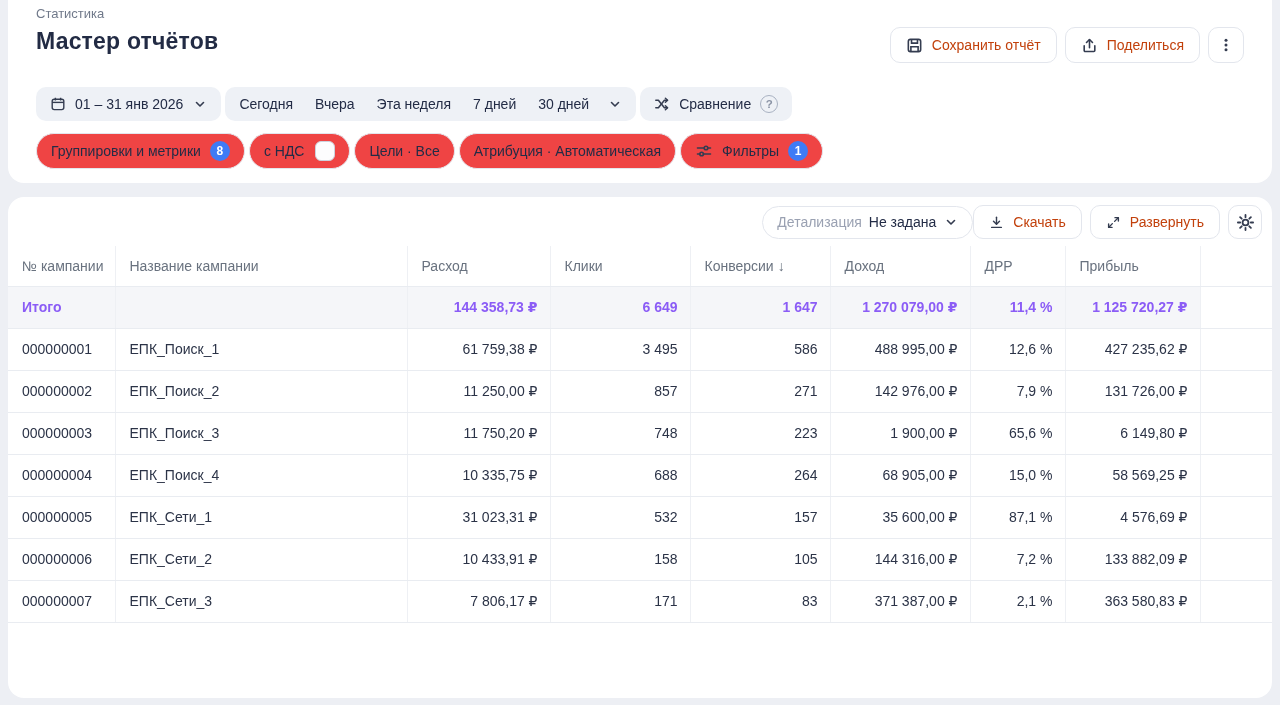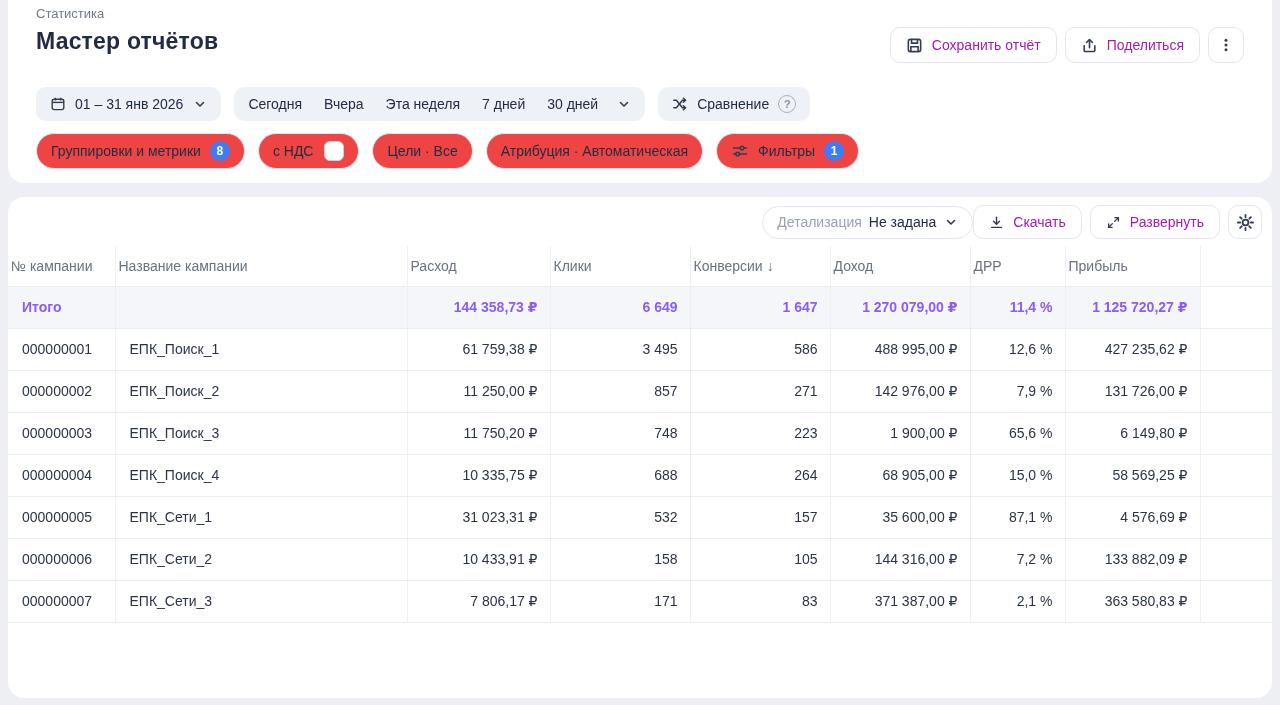--- a/index.html
+++ b/index.html
@@ -12,25 +12,25 @@
   }
   .card { background: #fff; margin: 0 8px; }
   .top-card { border-radius: 0 0 16px 16px; padding: 6px 28px 14px 28px; }
   .breadcrumb { font-size: 13px; color: #70798a; line-height: 16px; }
   .header-row { display: flex; justify-content: space-between; align-items: flex-start; margin-top: 4px; }
   .page-title { font-size: 23px; font-weight: 700; color: #222b44; line-height: 30px; letter-spacing: .2px; }
   .actions { display: flex; gap: 8px; align-items: center; margin-top: 1px; }
   .btn {
     display: inline-flex; align-items: center; gap: 9px; height: 36px;
     background: #fff; border: 1px solid #e3e6ed; border-radius: 10px;
-    padding: 0 15px; font-size: 14px; font-weight: 500; color: #a21caf;
+    padding: 0 15px; font-size: 14px; font-weight: 500; color: #c2410c;
     cursor: pointer; white-space: nowrap;
   }
   .btn.icon-only { width: 36px; padding: 0; justify-content: center; }
-  .filter-row { display: flex; gap: 13px; margin-top: 0; align-items: center; }
+  .filter-row { display: flex; gap: 4px; margin-top: 0; align-items: center; }
   .filter-row.first { margin-top: 24px; }
   .filter-row.second { margin-top: 12px; }
   .pill {
     display: inline-flex; align-items: center; gap: 9px; height: 34px;
     border-radius: 10px; padding: 0 14px; font-size: 14px; font-weight: 500;
     color: #232c46; cursor: pointer; white-space: nowrap;
   }
   .pill.gray { background: #eef1f6; }
   .pill.outline { background: #ef4444; border: 1px solid #e3e6ed; height: 36px; border-radius: 18px; }
   .preset-group { gap: 0; padding: 14px 14px; }
@@ -62,21 +62,21 @@
   .detail-label { color: #9aa1b2; }
   .detail-value { font-weight: 400; color: #232c46; }
   .toolbar-right { display: flex; gap: 8px; align-items: center; }
   .btn.sm { height: 34px; }
 
   table { width: 100%; border-collapse: collapse; table-layout: fixed; margin-top: 6px; }
   th, td { border-bottom: 1px solid #e9ecf1; border-right: 1px solid #eef0f4; vertical-align: middle; }
   th:last-child, td:last-child { border-right: none; }
   th {
     height: 40px; text-align: left; font-weight: 400; font-size: 14px;
-    color: #69727f; padding: 0 12px 0 3px; white-space: nowrap;
+    color: #69727f; padding: 0 12px 0 14px; white-space: nowrap;
   }
   td { height: 42px; font-size: 14px; color: #2b3347; padding: 0 12px 0 14px; white-space: nowrap; }
   td.num { text-align: right; }
   tr.totals td { background: #f5f6f9; font-weight: 700; color: #8b5cf6; }
   tr.totals td:last-child { background: #fff; }
   .sort-arrow { margin-left: 4px; color: #69727f; }
 
   svg.ic { flex: 0 0 auto; display: block; }
 </style>
 </head>

